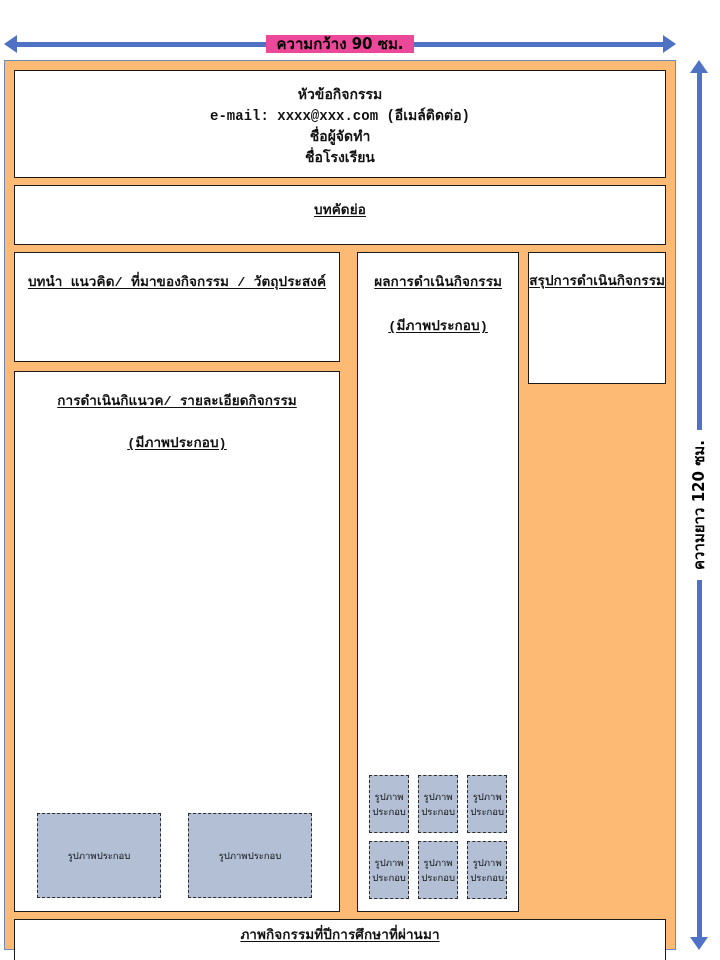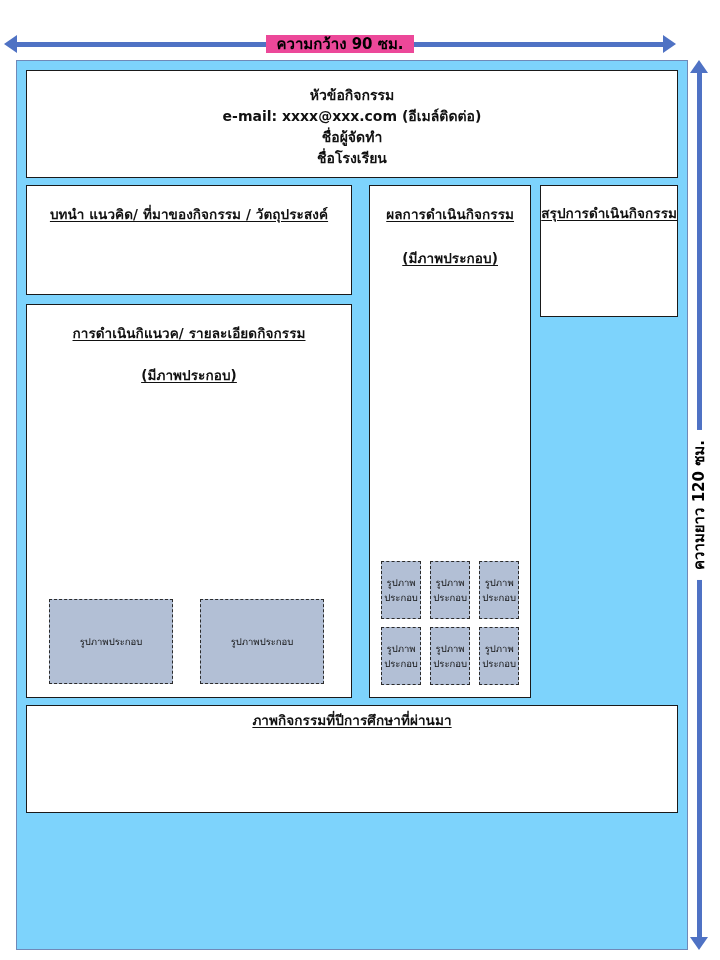--- a/index.html
+++ b/index.html
@@ -106,28 +106,29 @@
     font-size: 15px;
     font-weight: bold;
     color: #000000;
     background: #ffffff;
     padding: 0 10px;
   }
 
   
   #poster {
     position: absolute;
-    left: 16px;
+    left: 4px;
     top: 60px;
     width: 672px;
     height: 890px;
     box-sizing: border-box;
-    background: #7dd3fc;
+    background: #fdba74;
     border: 1.5px solid #7089b8;
     padding: 9px;
+    font-family: Liberation Mono, monospace;
   }
 
   .box {
     box-sizing: border-box;
     background: #ffffff;
     border: 1.7px solid #1a1a1a;
     position: relative;
   }
 
   .sec-title {
@@ -156,21 +157,21 @@
   
   #abstract-box {
     height: 60px;
     margin-top: 7px;
     padding-top: 12px;
   }
 
   
   #mid-region {
     margin-top: 7px;
-    height: 513px;
+    height: 660px;
     display: flex;
     gap: 17px;
   }
   #left-column {
     width: 326px;
     display: flex;
     flex-direction: column;
     gap: 9px;
   }
   #right-column {
@@ -271,20 +272,23 @@
 
 <div id="poster">
 
   <div class="box" id="header-box">
     <div class="hdr-line">หัวข้อกิจกรรม</div>
     <div class="hdr-line">e-mail: xxxx@xxx.com (อีเมล์ติดต่อ)</div>
     <div class="hdr-line">ชื่อผู้จัดทำ</div>
     <div class="hdr-line">ชื่อโรงเรียน</div>
   </div>
 
+  <div class="box" id="abstract-box">
+    <div class="sec-title">บทคัดย่อ</div>
+  </div>
 
   <div id="mid-region">
 
     <div id="left-column">
 
       <div class="box" id="intro-box">
         <div class="sec-title">บทนำ แนวคิด/ ที่มาของกิจกรรม / วัตถุประสงค์</div>
       </div>
 
       <div class="box" id="method-box">

